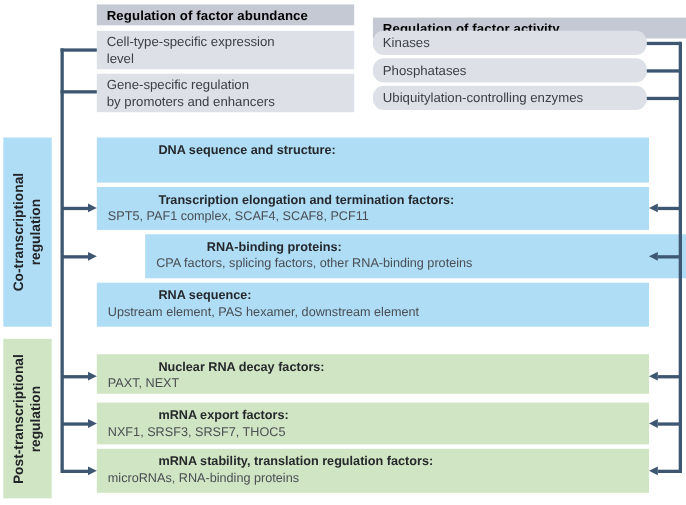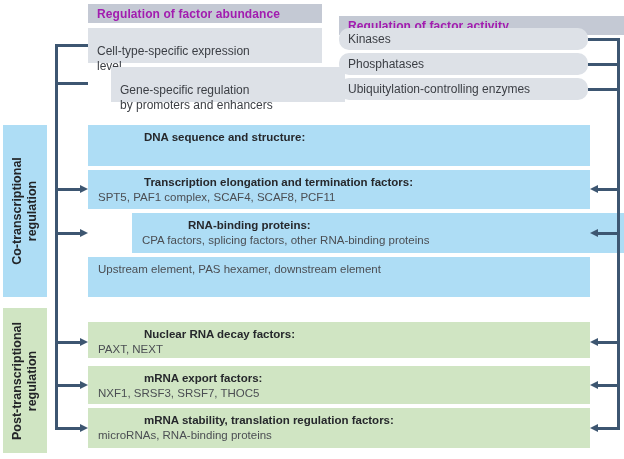--- a/index.html
+++ b/index.html
@@ -4,29 +4,29 @@
 <style>
   html,body{margin:0;padding:0;background:#ffffff;}
   .canvas{
     position:relative;width:624px;height:459px;background:#ffffff;
     font-family:"Liberation Sans",sans-serif;overflow:hidden;
   }
   
   .hdr{
     position:absolute;height:19px;background:#c4c9d4;
     display:flex;align-items:center;padding:0 9px;box-sizing:border-box;
-    font-size:12px;font-weight:700;color:#a21caf;letter-spacing:.1px;
+    font-size:12px;font-weight:700;color:#000000;letter-spacing:.1px;
   }
   
   .gitem{
     position:absolute;background:#dde1e7;box-sizing:border-box;
     color:#3b3e44;font-size:12px;
   }
   .gitem.one{height:22px;display:flex;align-items:center;padding:0 9px;border-radius:10px;}
-  .gitem.two{height:35px;padding:16px 9px;line-height:14.5px;white-space:pre-line;}
+  .gitem.two{height:35px;padding:3px 9px;line-height:14.5px;white-space:pre-line;}
   
   .cbox{
     position:absolute;left:88px;width:502px;box-sizing:border-box;
     padding:5px 10px 0 10px;
   }
   .cbox.blue{background:#aeddf5;}
   .cbox.green{background:#d0e5c3;}
   .cbox .t{font-size:11.5px;font-weight:700;color:#26282c;line-height:15px;padding-left:46px;}
   .cbox .d{font-size:11.5px;color:#4b4e53;line-height:15px;}
   
@@ -60,21 +60,21 @@
 </head>
 <body>
 
 <div class="canvas">
 
   <div class="hdr" style="left:88px;top:4px;width:234px;">Regulation of factor abundance</div>
   <div class="hdr" style="left:339px;top:16px;width:297px;">Regulation of factor activity</div>
 
   <div class="gitem two" style="left:88px;top:28px;width:234px;">Cell-type-specific expression
 level</div>
-  <div class="gitem two" style="left:88px;top:67px;width:234px;margin-left:23px;">Gene-specific regulation
+  <div class="gitem two" style="left:88px;top:67px;width:234px;">Gene-specific regulation
 by promoters and enhancers</div>
 
   <div class="gitem one" style="left:339px;top:28px;width:249px;">Kinases</div>
   <div class="gitem one" style="left:339px;top:53px;width:249px;">Phosphatases</div>
   <div class="gitem one" style="left:339px;top:78px;width:249px;">Ubiquitylation-controlling enzymes</div>
 
   <div class="side blue" style="top:125px;height:172px;">
     <div class="side-label" style="width:172px;">Co-transcriptional
 regulation</div>
   </div>
@@ -88,20 +88,21 @@
   </div>
   <div class="cbox blue" style="top:170px;height:39px;">
     <div class="t">Transcription elongation and termination factors:</div>
     <div class="d">SPT5, PAF1 complex, SCAF4, SCAF8, PCF11</div>
   </div>
   <div class="cbox blue" style="top:213px;height:40px;margin-left:44px;">
     <div class="t">RNA-binding proteins:</div>
     <div class="d">CPA factors, splicing factors, other RNA-binding proteins</div>
   </div>
   <div class="cbox blue" style="top:257px;height:40px;">
+    <div class="t">RNA sequence:</div>
     <div class="d">Upstream element, PAS hexamer, downstream element</div>
   </div>
 
   <div class="cbox green" style="top:322px;height:36px;">
     <div class="t">Nuclear RNA decay factors:</div>
     <div class="d">PAXT, NEXT</div>
   </div>
   <div class="cbox green" style="top:366px;height:38px;">
     <div class="t">mRNA export factors:</div>
     <div class="d">NXF1, SRSF3, SRSF7, THOC5</div>

